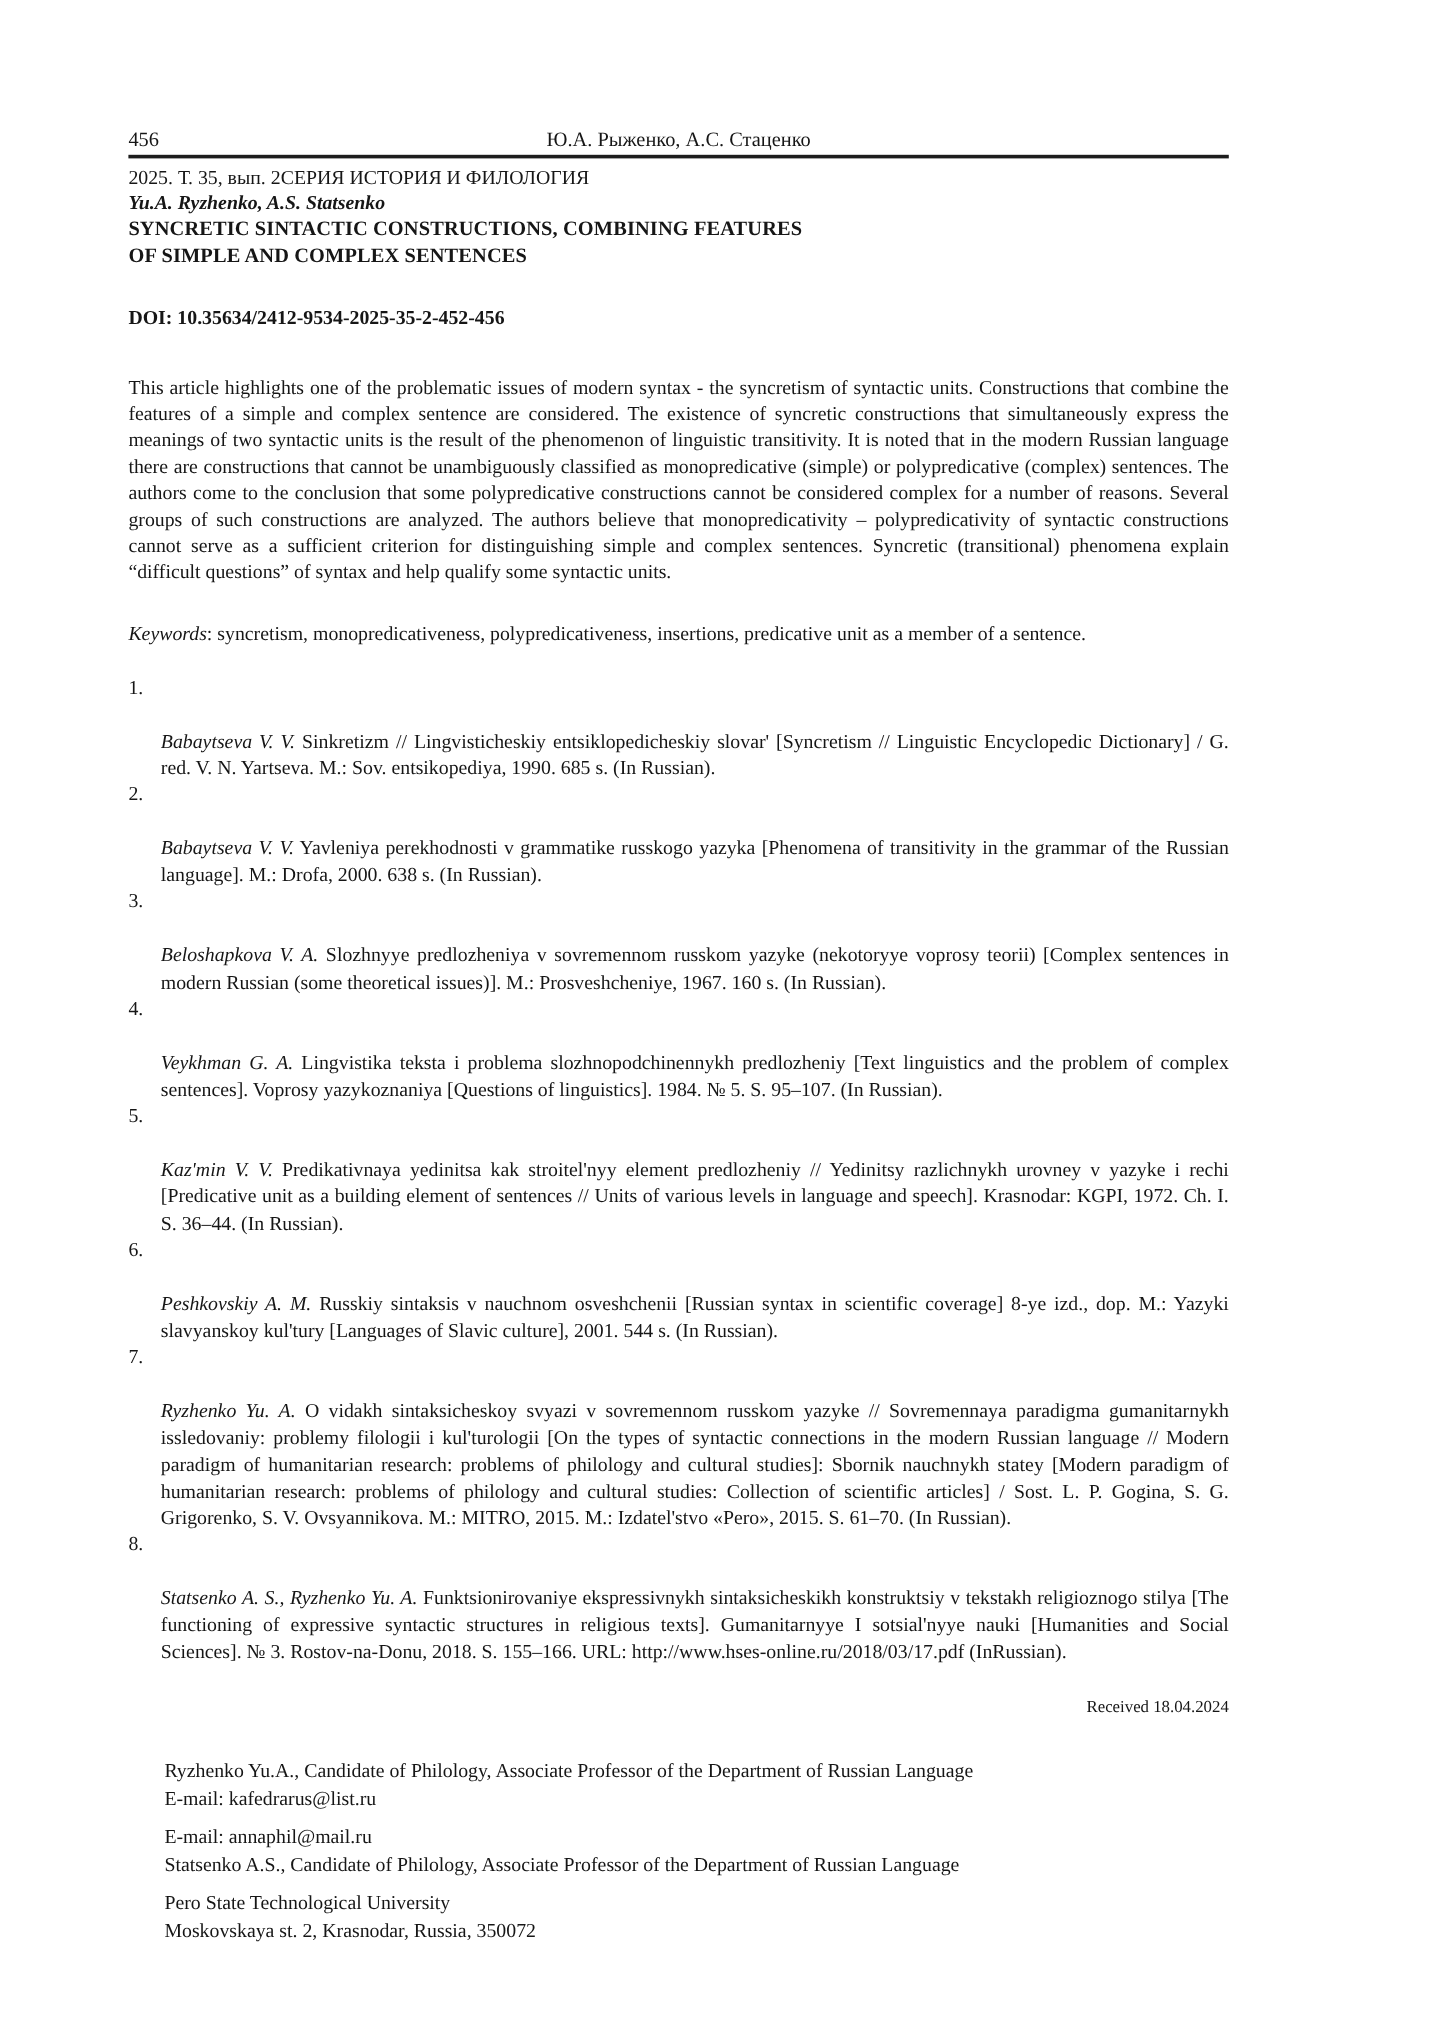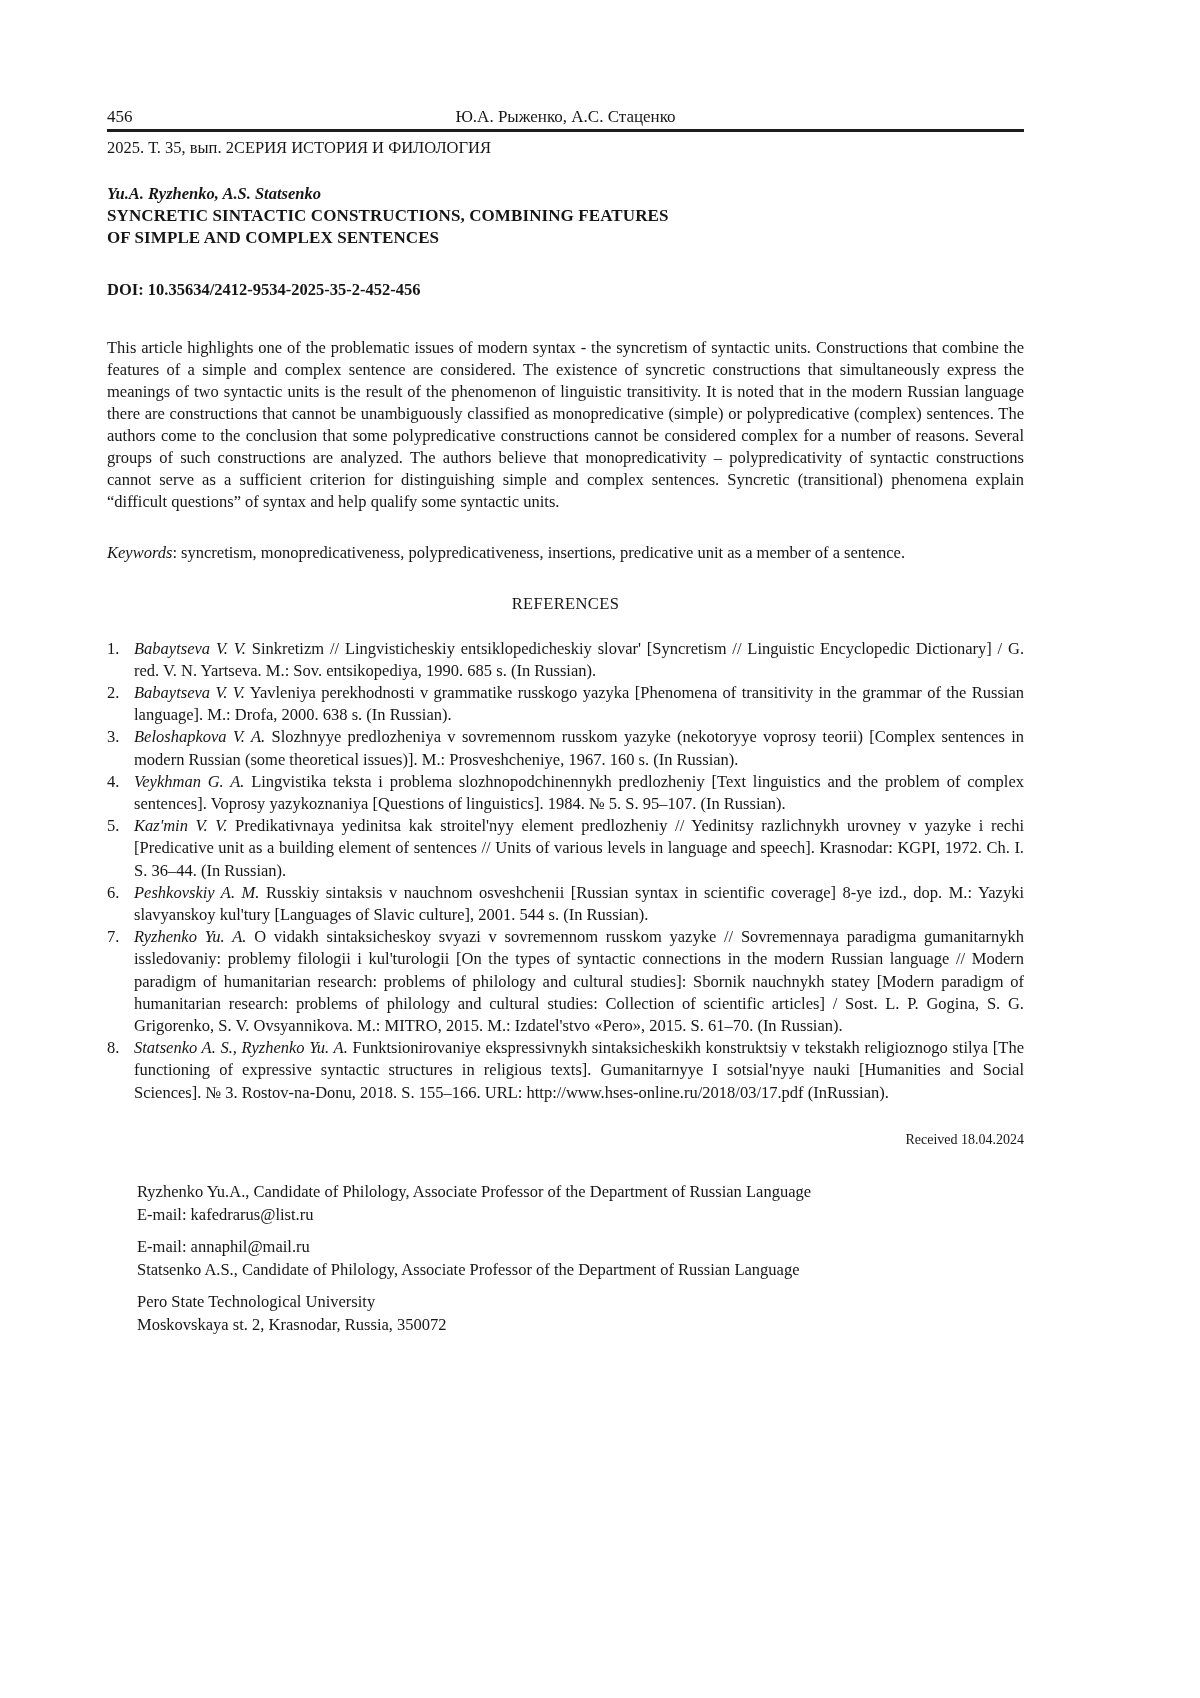--- a/index.html
+++ b/index.html
@@ -13,32 +13,32 @@
     color:#161616;
     -webkit-font-smoothing:antialiased;
   }
   
   .hdr-row1{position:relative;font-size:17px;line-height:21px;height:23px;}
   .pnum{display:inline-block;}
   .running{position:absolute;left:0;right:0;top:0;text-align:center;}
   .rule{height:2.5px;background:#1d1d1d;}
   .hdr-row2{display:flex;justify-content:flex-start;font-size:16.5px;line-height:21px;margin-top:5px;}
   
-  .authors{margin-top:25px;font-weight:700;font-style:italic;font-size:16.5px;line-height:22px;}
+  .authors{font-weight:700;font-style:italic;font-size:16.5px;line-height:22px;}
   .title{font-weight:700;font-size:17px;line-height:22px;letter-spacing:0.1px;}
   .doi{margin-top:30px;font-size:16.5px;line-height:22px;font-weight:bold;}
   
   .abstract{margin:36px 0 0 0;text-align:justify;font-size:16.5px;line-height:22px;}
   .keywords{margin:29px 0 0 0;font-size:16.5px;line-height:22px;}
   
   .refs-heading{margin:29px 0 0 0;text-align:center;font-size:16.5px;font-weight:400;letter-spacing:0.4px;line-height:22px;}
   .refs{margin-top:23px;}
   .ref{display:flex;font-size:16.5px;line-height:22.2px;}
   .rnum{flex:0 0 27px;}
-  .rbody{flex:1;text-align:justify;}
+  .rbody{flex:1;text-align:justify;margin-top:45px;}
   
   .received{margin-top:25px;text-align:right;font-size:14px;line-height:22px;}
   .contacts{margin:29px 0 0 30px;font-size:16.5px;line-height:23px;}
   .cgroup{margin-bottom:9px;}
   i{font-style:italic;}
 </style>
 </head>
 <body>
 
 <div class="page">
@@ -61,21 +61,20 @@
       <div>SYNCRETIC SINTACTIC CONSTRUCTIONS, COMBINING FEATURES</div>
       <div>OF SIMPLE AND COMPLEX SENTENCES</div>
     </div>
     <div class="doi">DOI: 10.35634/2412-9534-2025-35-2-452-456</div>
   </section>
 
   <p class="abstract">This article highlights one of the problematic issues of modern syntax - the syncretism of syntactic units. Constructions that combine the features of a simple and complex sentence are considered. The existence of syncretic constructions that simultaneously express the meanings of two syntactic units is the result of the phenomenon of linguistic transitivity. It is noted that in the modern Russian language there are constructions that cannot be unambiguously classified as monopredicative (simple) or polypredicative (complex) sentences. The authors come to the conclusion that some polypredicative constructions cannot be considered complex for a number of reasons. Several groups of such constructions are analyzed. The authors believe that monopredicativity – polypredicativity of syntactic constructions cannot serve as a sufficient criterion for distinguishing simple and complex sentences. Syncretic (transitional) phenomena explain “difficult questions” of syntax and help qualify some syntactic units.</p>
 
   <p class="keywords"><i>Keywords</i><span>: syncretism, monopredicativeness, polypredicativeness, insertions, predicative unit as a member of a sentence.</span></p>
 
-  <div class="refs-heading">REFERENCES</div>
 
   <div class="refs">
     <div class="ref">
       <span class="rnum">1.</span>
       <span class="rbody"><i>Babaytseva V. V.</i><span> Sinkretizm // Lingvisticheskiy entsiklopedicheskiy slovar' [Syncretism // Linguistic Encyclopedic Dictionary] / G. red. V. N. Yartseva. M.: Sov. entsikopediya, 1990. 685 s. (In Russian).</span></span>
     </div>
     <div class="ref">
       <span class="rnum">2.</span>
       <span class="rbody"><i>Babaytseva V. V.</i><span> Yavleniya perekhodnosti v grammatike russkogo yazyka [Phenomena of transitivity in the grammar of the Russian language]. M.: Drofa, 2000. 638 s. (In Russian).</span></span>
     </div>

